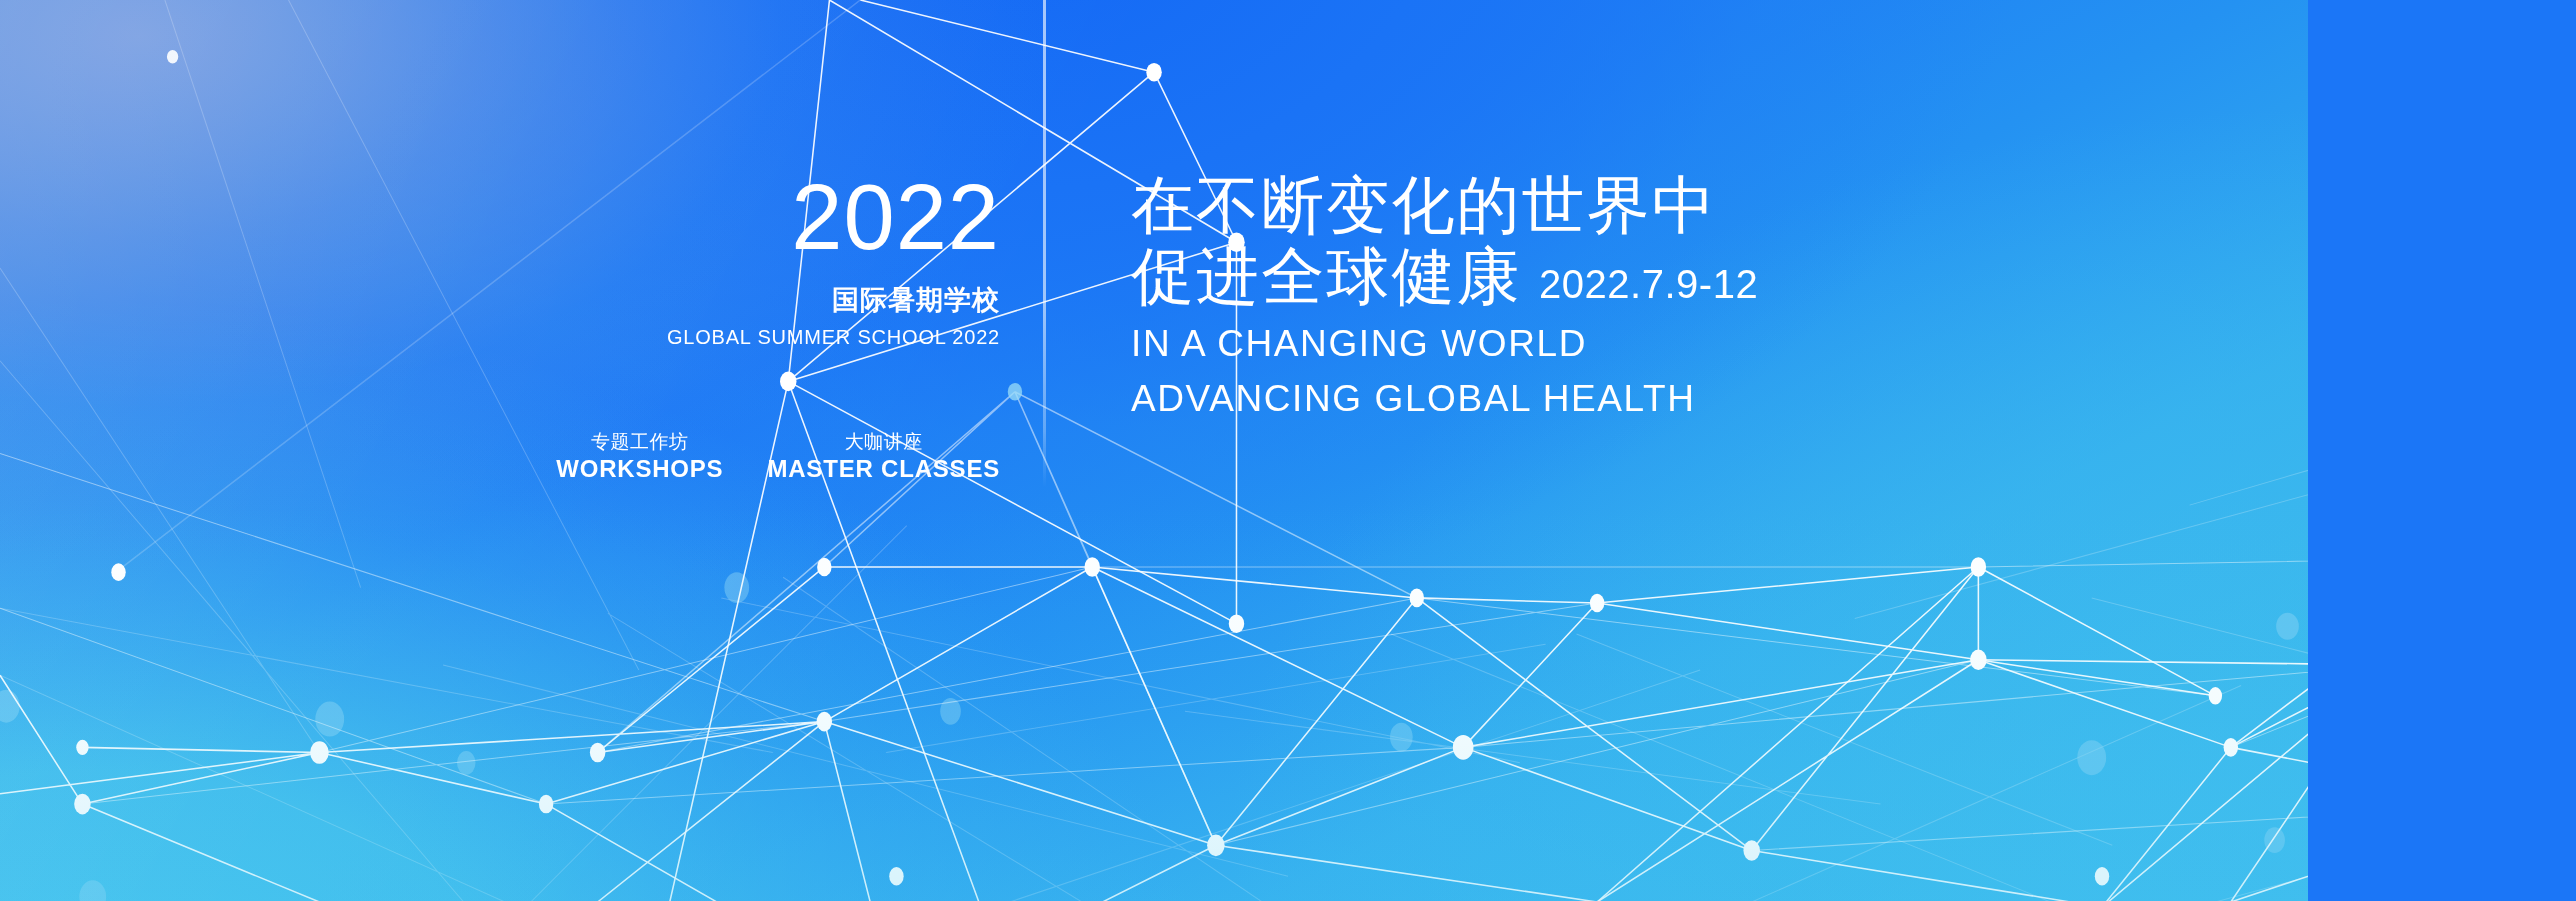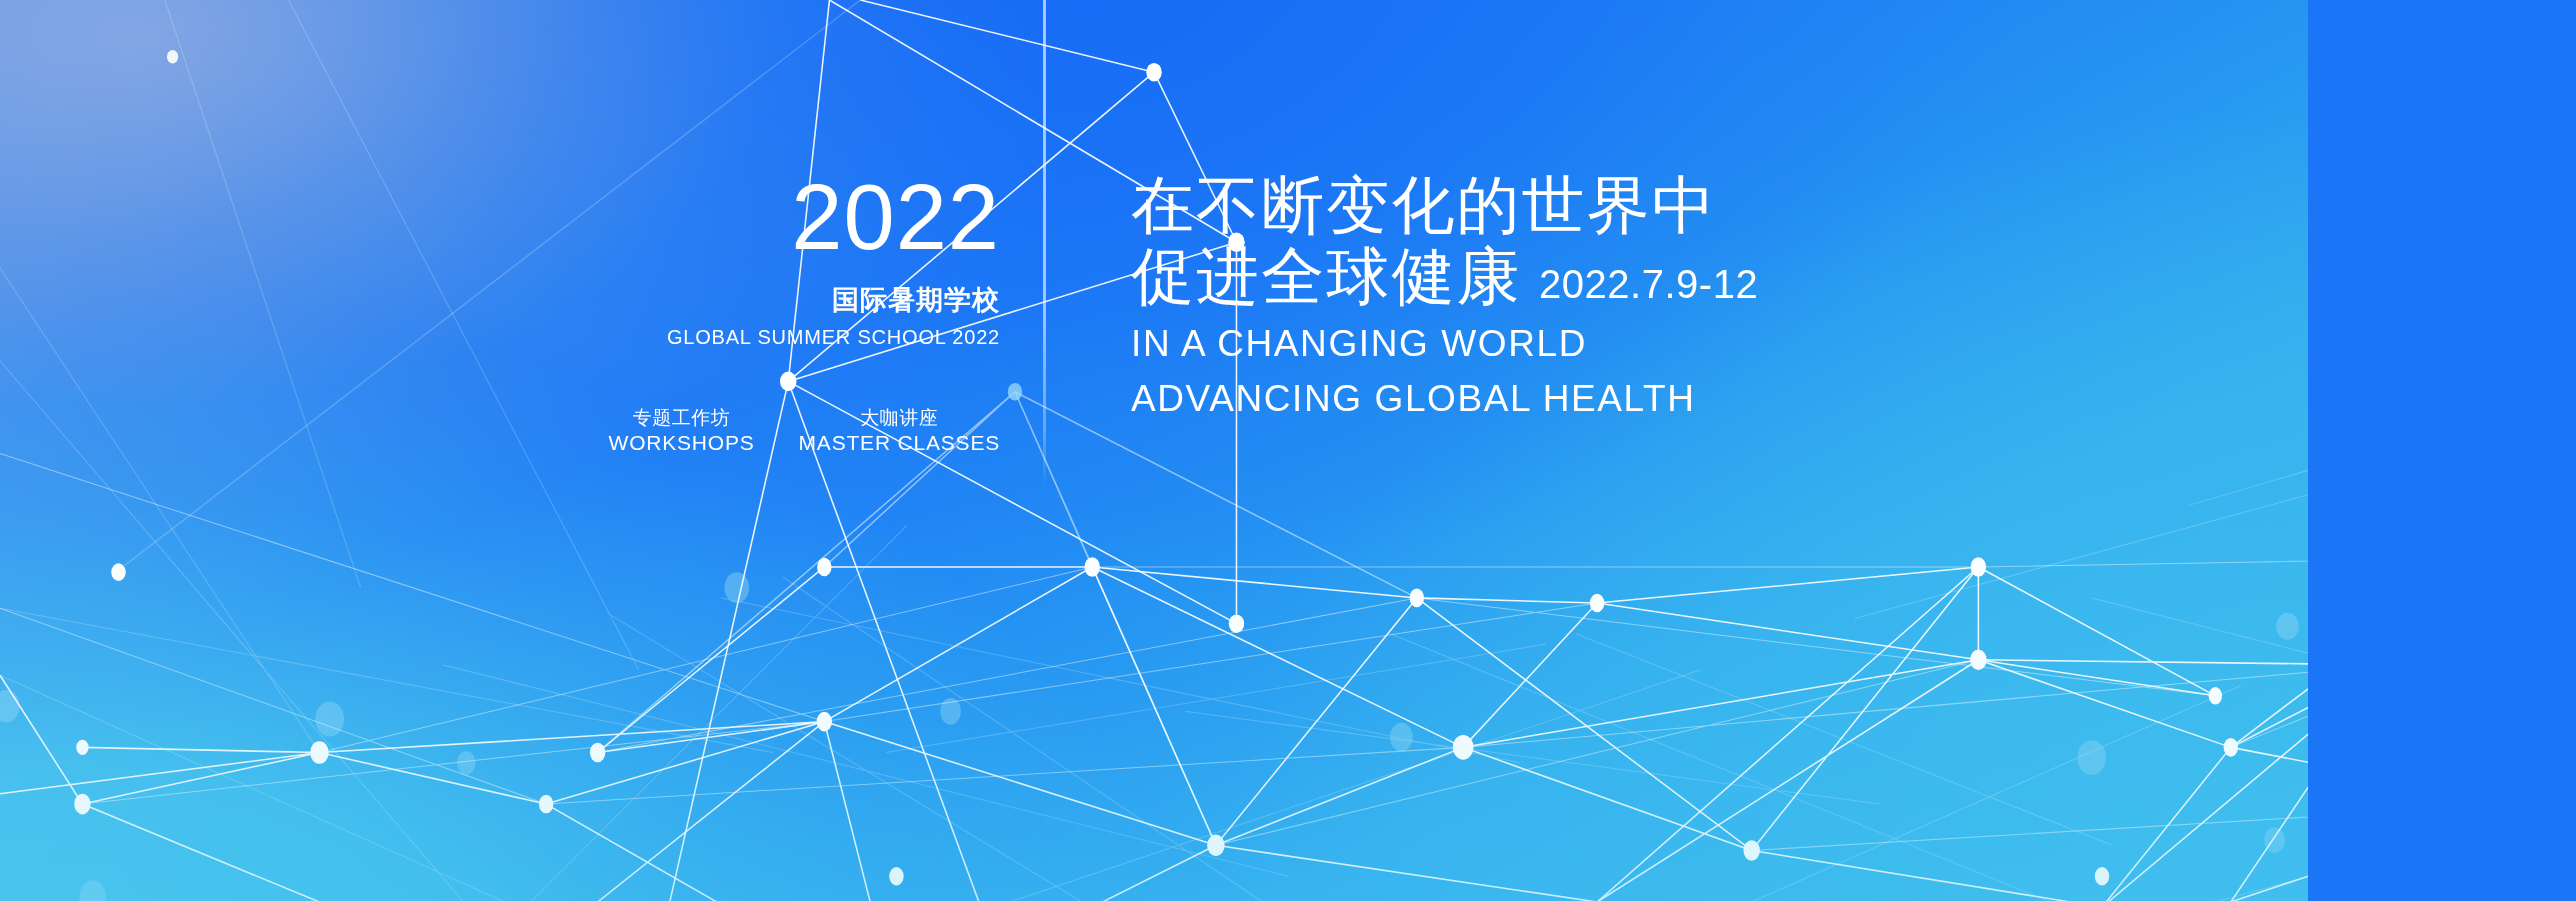--- a/index.html
+++ b/index.html
@@ -115,34 +115,34 @@
     line-height: 1.18;
     font-weight: 400;
     letter-spacing: 0.8px;
     margin: 10px 0 0 0;
     white-space: nowrap;
   }
   .tracks {
     display: flex;
     justify-content: flex-end;
     gap: 44px;
-    margin-top: 56px;
+    margin-top: 80px;
   }
   .track { text-align: center; }
   .track-cn {
     font-size: 19px;
     line-height: 1.25;
     font-weight: 400;
     letter-spacing: 0.5px;
     white-space: nowrap;
   }
   .track-en {
-    font-size: 21px;
+    font-size: 24px;
     line-height: 1.3;
-    font-weight: 400;
+    font-weight: 700;
     letter-spacing: 0.8px;
     white-space: nowrap;
     text-align: right;
   }
 
   
   .right-col {
     position: absolute;
     left: 1131px;
     top: 170px;

